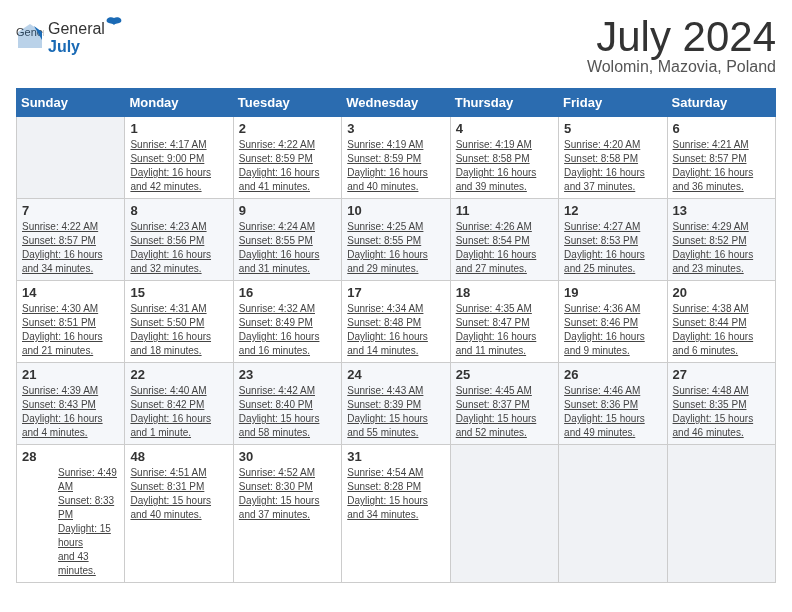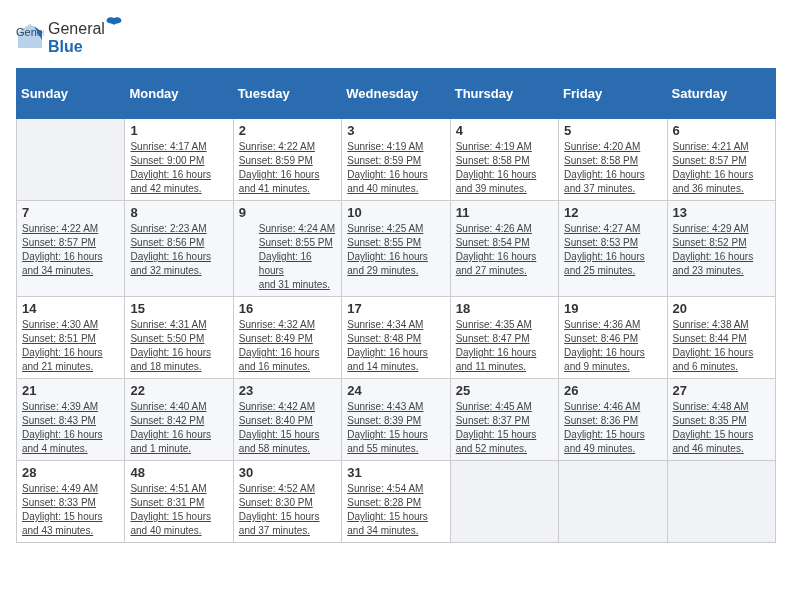--- a/index.html
+++ b/index.html
@@ -30,21 +30,21 @@
     .title-area { text-align: right; }
     .month-title { font-size: 42px; color: #333; font-weight: normal; line-height: 1; }
     .location-title { font-size: 16px; color: #555; }
     table {
       width: 100%;
       border-collapse: collapse;
     }
     thead th {
       background: #2b6cb0;
       color: #fff;
-      padding: 17px 4px;
+      padding: 6px 4px;
       font-size: 13px;
       text-align: left;
       border: 1px solid #2b6cb0;
     }
     tbody td {
       border: 1px solid #ccc;
       vertical-align: top;
       padding: 4px 5px;
       font-size: 10.5px;
       color: #333;
@@ -79,22 +79,26 @@
       <polygon points="14,2 26,10 26,26 14,26 2,26 2,10" fill="#1a6ab5" opacity="0.3"></polygon>
       <polygon points="18,4 26,10 26,18" fill="#1a6ab5"></polygon>
     </svg>
     <div>
       <div style="display:flex;align-items:baseline;gap:0px;">
         <span class="logo-text-general">General</span>
         <svg width="18" height="18" viewBox="0 0 18 18">
           <path d="M9 2 C12 0, 18 2, 16 6 C14 8, 10 7, 9 9 C8 7, 4 8, 2 6 C0 2, 6 0, 9 2Z" fill="#1a6ab5"></path>
         </svg>
       </div>
-      <div><span class="logo-text-blue">Blue</span></div>
+      <div><span class="logo-text-blue">July</span></div>
     </div>
+  </div>
+  <div class="title-area">
+    <div class="month-title">July 2024</div>
+    <div class="location-title">Wolomin, Mazovia, Poland</div>
   </div>
 </div>
 
 <table>
   <thead>
     <tr id="weekday-header">
         <th>Sunday</th>
         <th>Monday</th>
         <th>Tuesday</th>
         <th>Wednesday</th>
@@ -152,28 +156,28 @@
       <tr>
         <td>
           <span class="day-number">7</span>
           <div class="cell-info" style="white-space: pre-line;">Sunrise: 4:22 AM
 Sunset: 8:57 PM
 Daylight: 16 hours
 and 34 minutes.</div>
         </td>
         <td>
           <span class="day-number">8</span>
-          <div class="cell-info" style="white-space: pre-line;">Sunrise: 2:23 AM
+          <div class="cell-info" style="white-space: pre-line;">Sunrise: 4:23 AM
 Sunset: 8:56 PM
 Daylight: 16 hours
 and 32 minutes.</div>
         </td>
         <td>
           <span class="day-number">9</span>
-          <div class="cell-info" style="white-space: pre-line; margin-left: 20px;">Sunrise: 4:24 AM
+          <div class="cell-info" style="white-space: pre-line;">Sunrise: 4:24 AM
 Sunset: 8:55 PM
 Daylight: 16 hours
 and 31 minutes.</div>
         </td>
         <td>
           <span class="day-number">10</span>
           <div class="cell-info" style="white-space: pre-line;">Sunrise: 4:25 AM
 Sunset: 8:55 PM
 Daylight: 16 hours
 and 29 minutes.</div>
@@ -298,21 +302,21 @@
           <span class="day-number">27</span>
           <div class="cell-info" style="white-space: pre-line;">Sunrise: 4:48 AM
 Sunset: 8:35 PM
 Daylight: 15 hours
 and 46 minutes.</div>
         </td>
       </tr>
       <tr>
         <td>
           <span class="day-number">28</span>
-          <div class="cell-info" style="white-space: pre-line;">Sunrise: 4:49 AM
+          <div class="cell-info" style="white-space: pre-line; margin-left: 36px;">Sunrise: 4:49 AM
 Sunset: 8:33 PM
 Daylight: 15 hours
 and 43 minutes.</div>
         </td>
         <td>
           <span class="day-number">48</span>
           <div class="cell-info" style="white-space: pre-line;">Sunrise: 4:51 AM
 Sunset: 8:31 PM
 Daylight: 15 hours
 and 40 minutes.</div>

